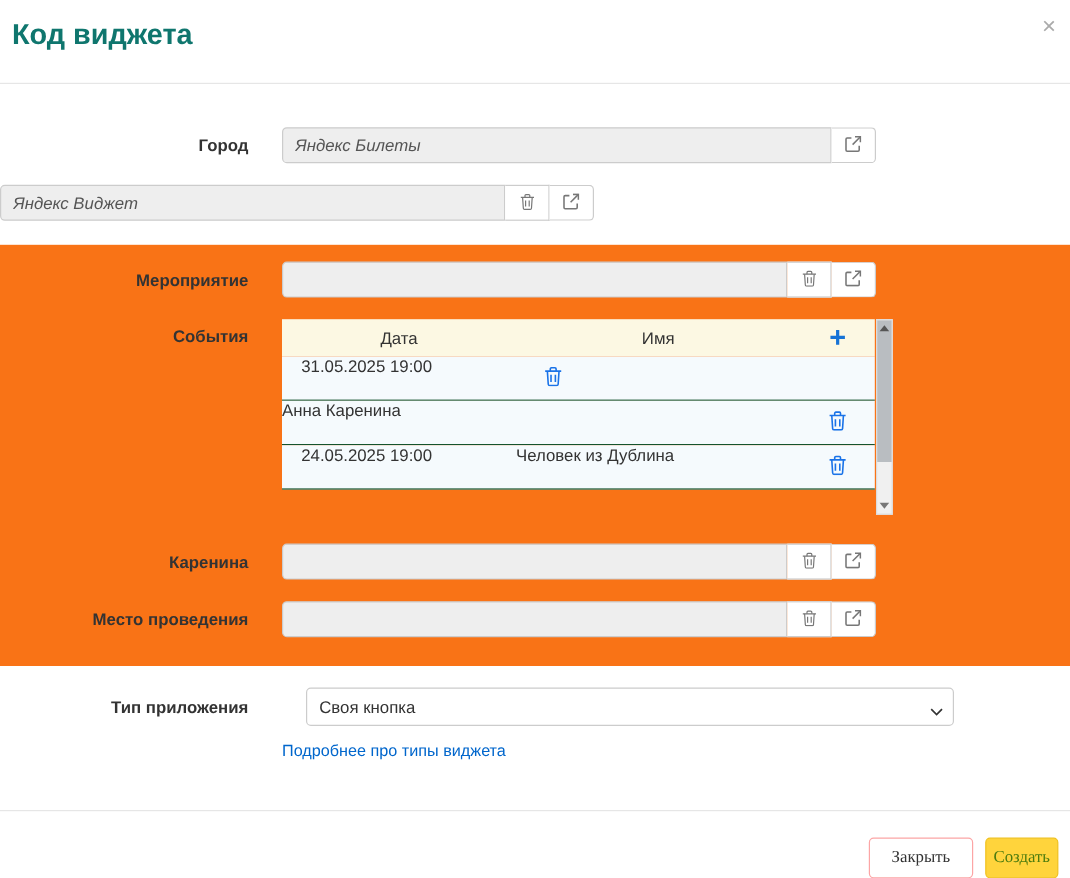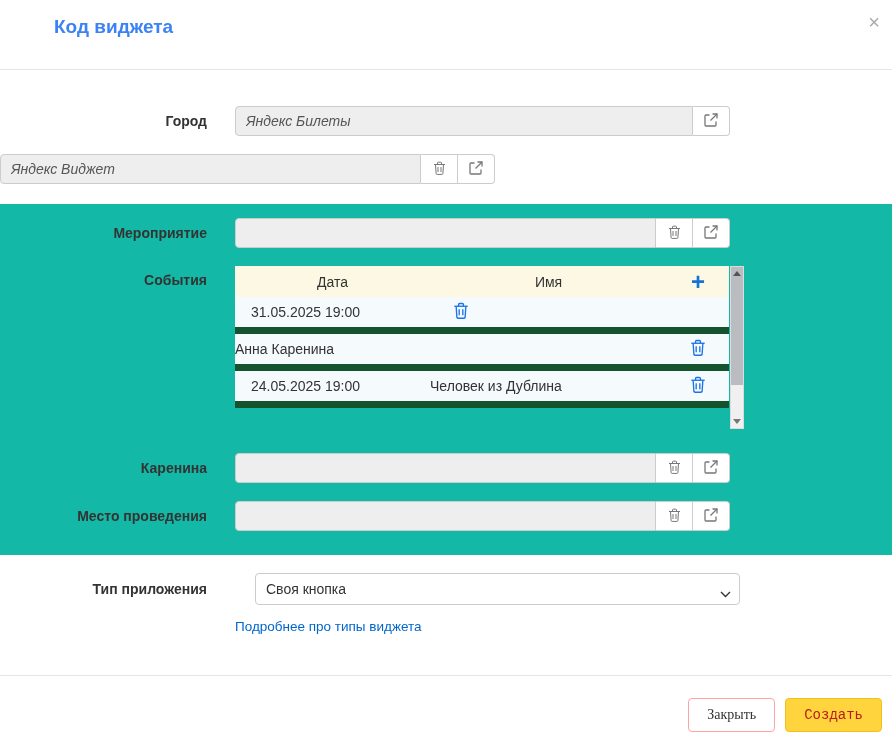--- a/index.html
+++ b/index.html
@@ -15,24 +15,23 @@
     min-height: 732px;
     background: #fff;
   }
   .modal-header {
     height: 70px;
     padding: 16px 12px 0 10px;
     border-bottom: 1px solid #e6e6e6;
     position: relative;
   }
   .modal-title {
-    font-size: 19px;
+    font-size: 24px;
     font-weight: 600;
-    color: #3b82f6;
-    margin-left: 44px;
+    color: #0f766e;
   }
   .close-btn {
     position: absolute;
     top: 12px;
     right: 12px;
     font-size: 20px;
     color: #aaa;
     line-height: 1;
     cursor: pointer;
     background: none;
@@ -77,41 +76,40 @@
     border-left: none;
     background: #fff;
     display: flex;
     align-items: center;
     justify-content: center;
     color: #777;
     cursor: pointer;
   }
   .btn-append:last-child { border-radius: 0 4px 4px 0; }
   .highlight-section {
-    background: #14b8a6;
+    background: #f97316;
     margin-top: 20px;
     padding: 14px 0 6px 0;
   }
   
   .table-wrap { display: flex; align-items: stretch; }
   .sessions-table { width: 495px; }
   .thead {
     display: flex;
     align-items: center;
     height: 31px;
     background: #fcf8e3;
     font-size: 14px;
     color: #333;
   }
   .trow {
     display: flex;
-    align-items: center;
     height: 37px;
     background: #f5fafd;
-    border-bottom: 7px solid #14532d;
+    border-bottom: 1px solid #14532d;
     font-size: 14px;
     color: #333;
   }
   .col-date { flex: 0 0 195px; }
   .col-name { flex: 1; }
   .col-action { flex: 0 0 62px; display: flex; justify-content: center; align-items: center; }
   .thead .col-date, .thead .col-name { text-align: center; }
   .trow .col-date { padding-left: 16px; }
   .trow .col-name { padding-left: 0; }
   .add-btn {
@@ -167,21 +165,21 @@
   .sb-thumb {
     position: absolute;
     top: 0;
     left: 0;
     width: 100%;
     height: 118px;
     background: #b9bdc1;
   }
   .mt-24 { margin-top: 24px; }
   
-  .select-wrap { position: relative; width: 485px; border-radius: 16px; }
+  .select-wrap { position: relative; width: 540px; border-radius: 16px; }
   .select-wrap select {
     width: 100%;
     height: 32px;
     background: #fff;
     border: 1px solid #ccc;
     border-radius: 4px;
     padding: 0 28px 0 10px;
     font-size: 14px;
     color: #333;
     font-family: inherit;
@@ -218,28 +216,28 @@
     padding: 8px 18px;
     background: #fff;
     border: 1px solid #fca5a5;
     border-radius: 4px;
     font-size: 14px;
     color: #333;
     cursor: pointer;
     font-family: Liberation Serif, serif;
   }
   .btn-create {
-    padding: 8px 18px;
+    padding: 8px 6px;
     background: #ffd43c;
     border: 1px solid #f0c11e;
     border-radius: 4px;
     font-size: 14px;
-    color: #b91c1c;
-    cursor: pointer;
-    font-family: Liberation Mono, monospace;
+    color: #4d7c0f;
+    cursor: pointer;
+    font-family: Liberation Serif, serif;
   }
   .app-type-row { margin-top: 18px; gap: 20px; }
 </style>
 </head>
 <body>
 
 <div class="modal">
 
   <div class="modal-header">
     <div class="modal-title">Код виджета</div>

